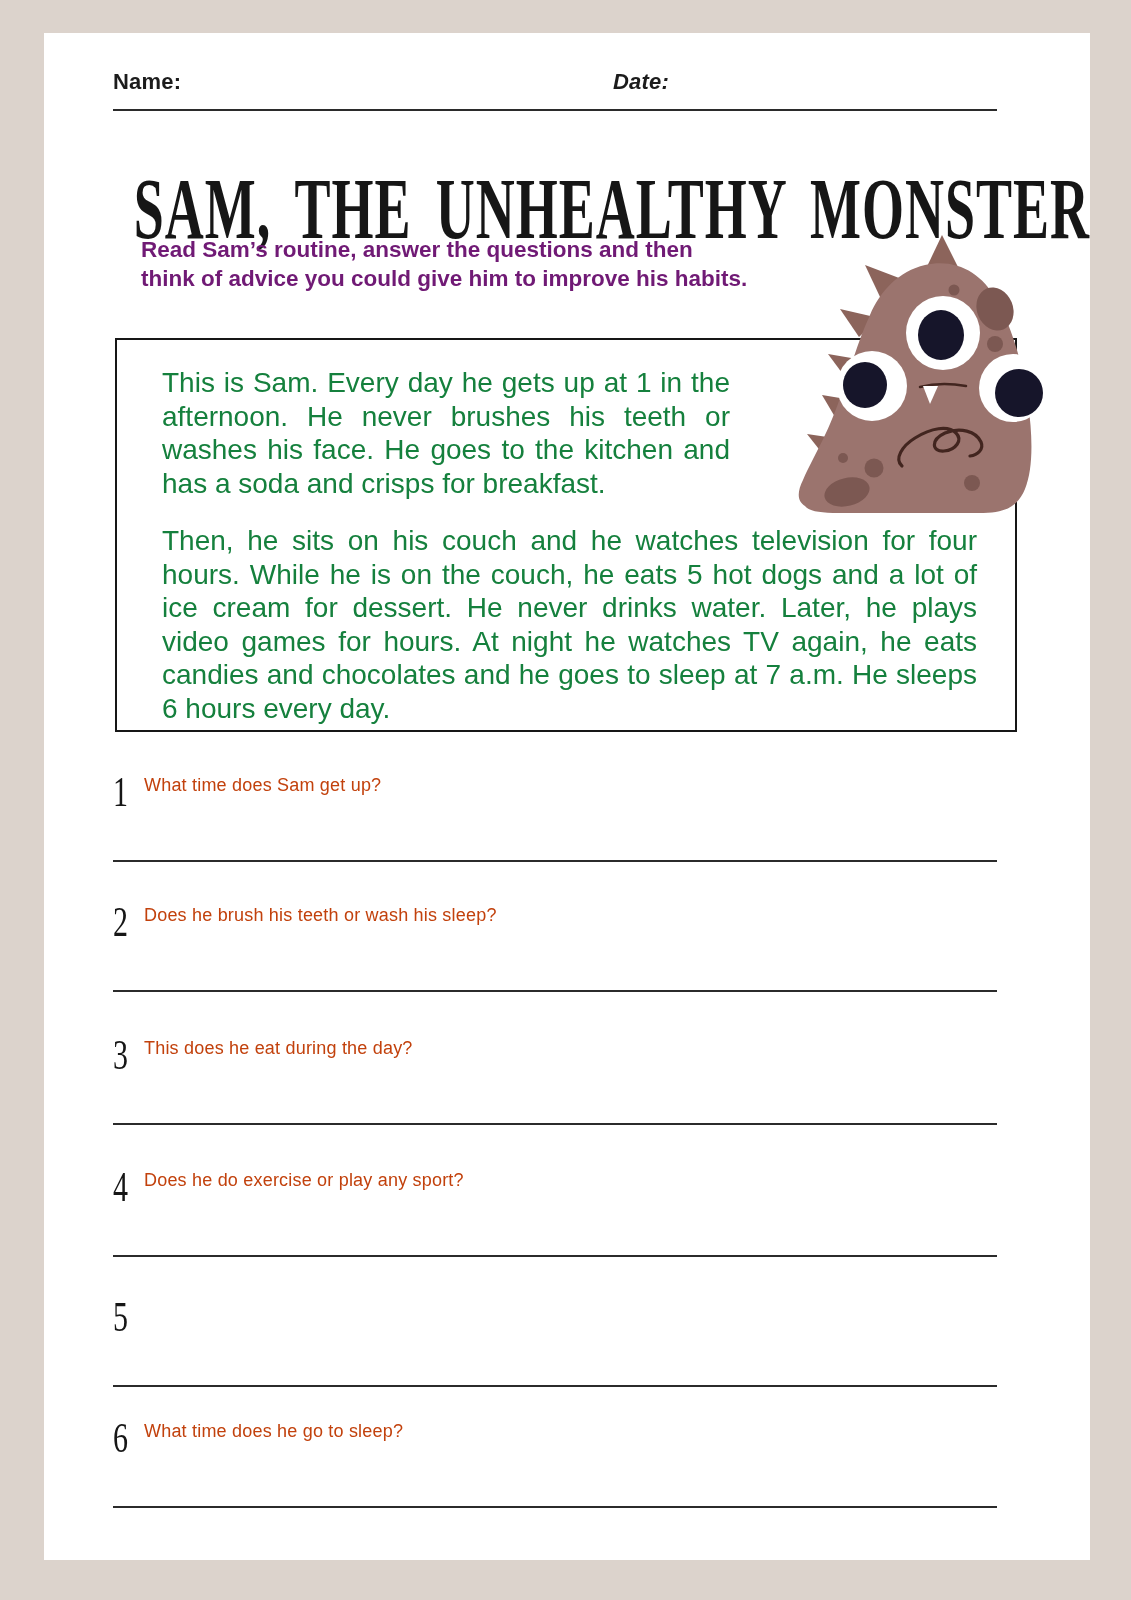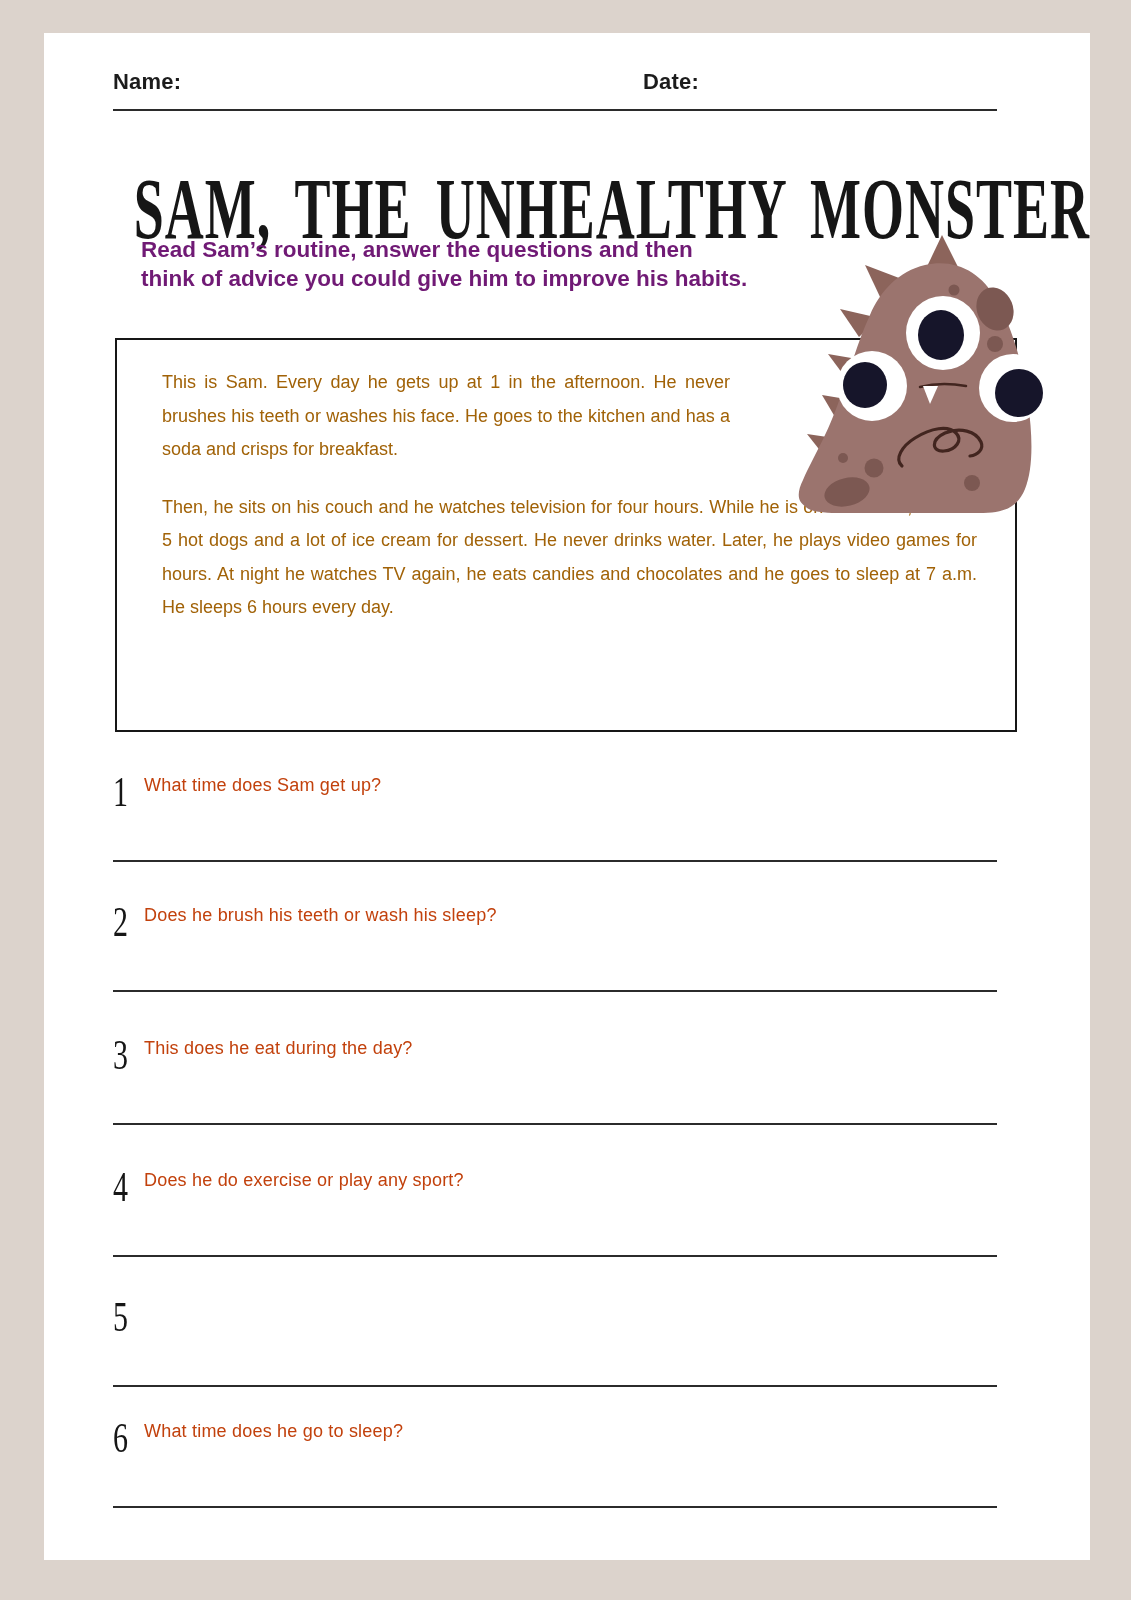--- a/index.html
+++ b/index.html
@@ -23,21 +23,21 @@
   }
 
   
   .header{
     position:absolute;left:69px;top:36px;width:884px;height:40px;
     border-bottom:2px solid #2b2b2b;
   }
   .field-label{
     font-size:22px;font-weight:700;letter-spacing:.2px;color:#1c1c1c;
   }
-  .date-label{position:absolute;left:530px;top:0;}
+  .date-label{position:absolute;left:500px;top:0;font-style:italic;}
   .name-label{position:absolute;left:0;top:0;}
 
   
   .title-wrap{
     position:absolute;left:0;top:126px;width:100%;
     text-align:right;white-space:nowrap;
   }
   .title-text{
     display:inline-block;
     font-family:"Liberation Serif",serif;
@@ -60,21 +60,21 @@
   .passage-box{
     position:absolute;left:71px;top:305px;
     box-sizing:border-box;
     width:902px;height:394px;
     border:2.5px solid #171717;
     padding:26px 38px 0 45px;
     background:#ffffff;
   }
   .passage-box p{
     margin:0;
-    font-size:18px;line-height:33.5px;color:#a16207;
+    font-size:28px;line-height:33.5px;color:#15803d;
     text-align:justify;
   }
   .passage-p1{width:568px;margin-bottom:24px !important;}
 
   
   .monster{
     position:absolute;left:751px;top:190px;width:250px;height:295px;
     z-index:5;
   }
 

